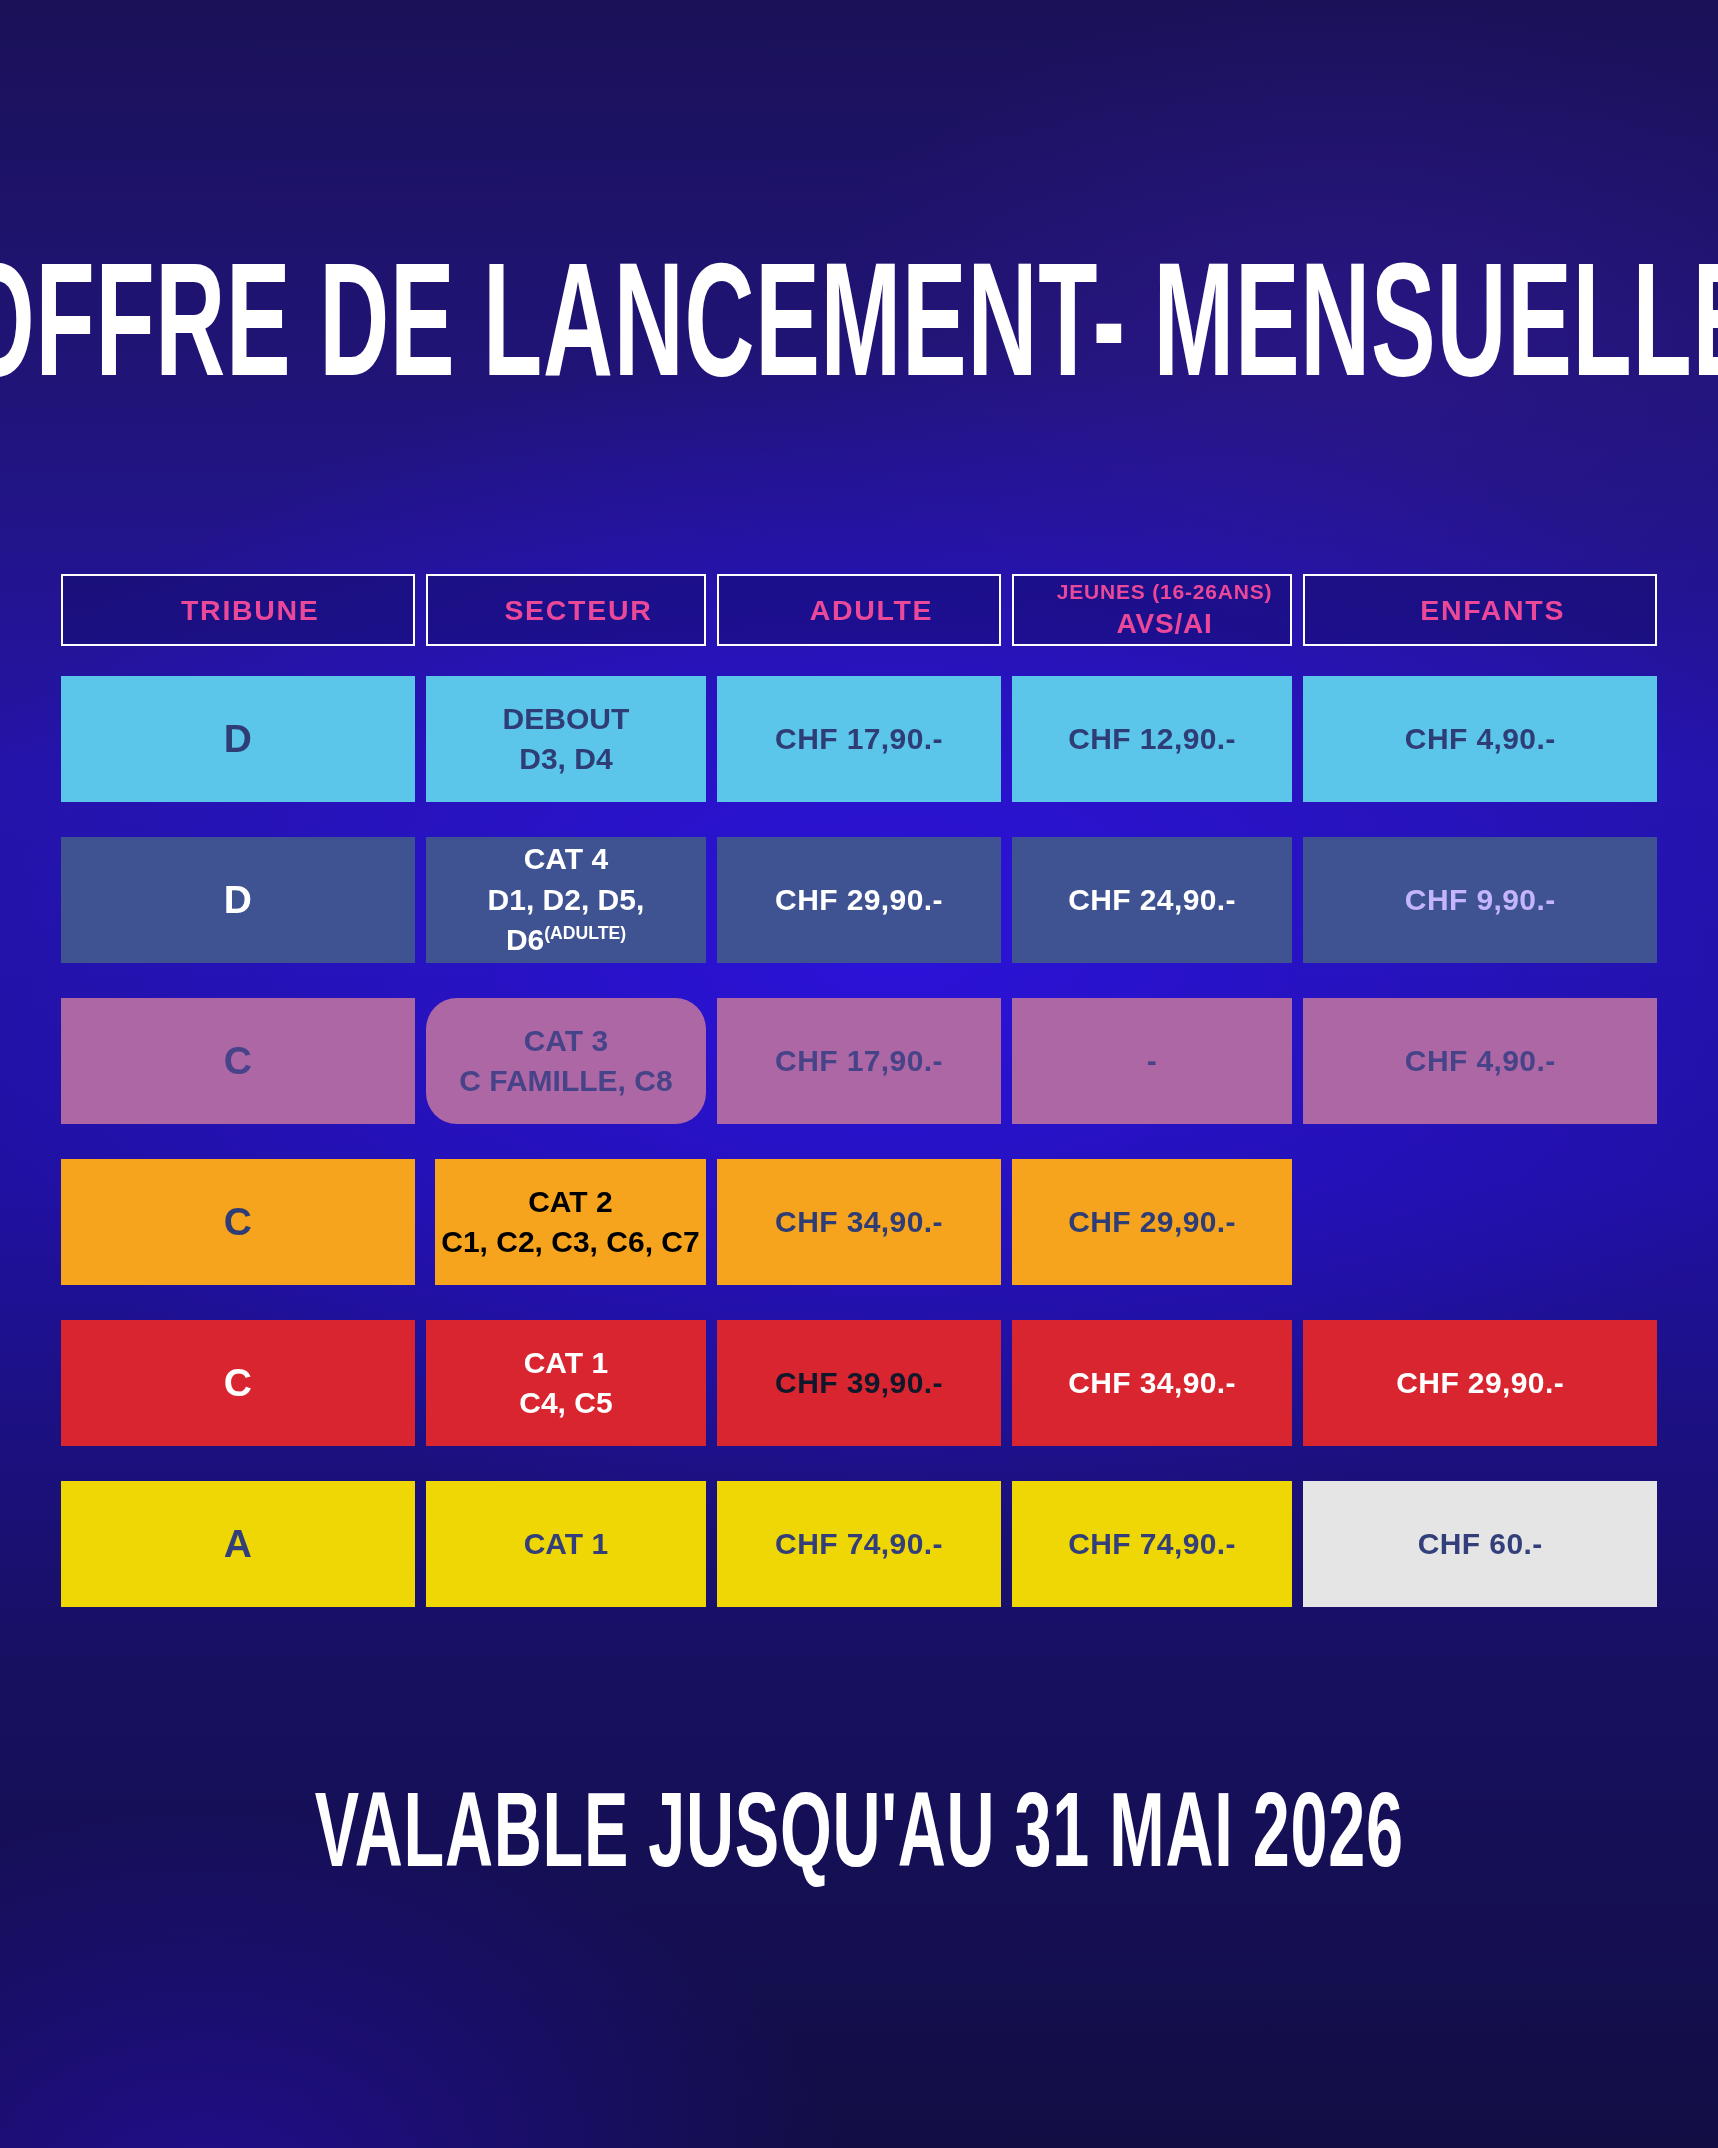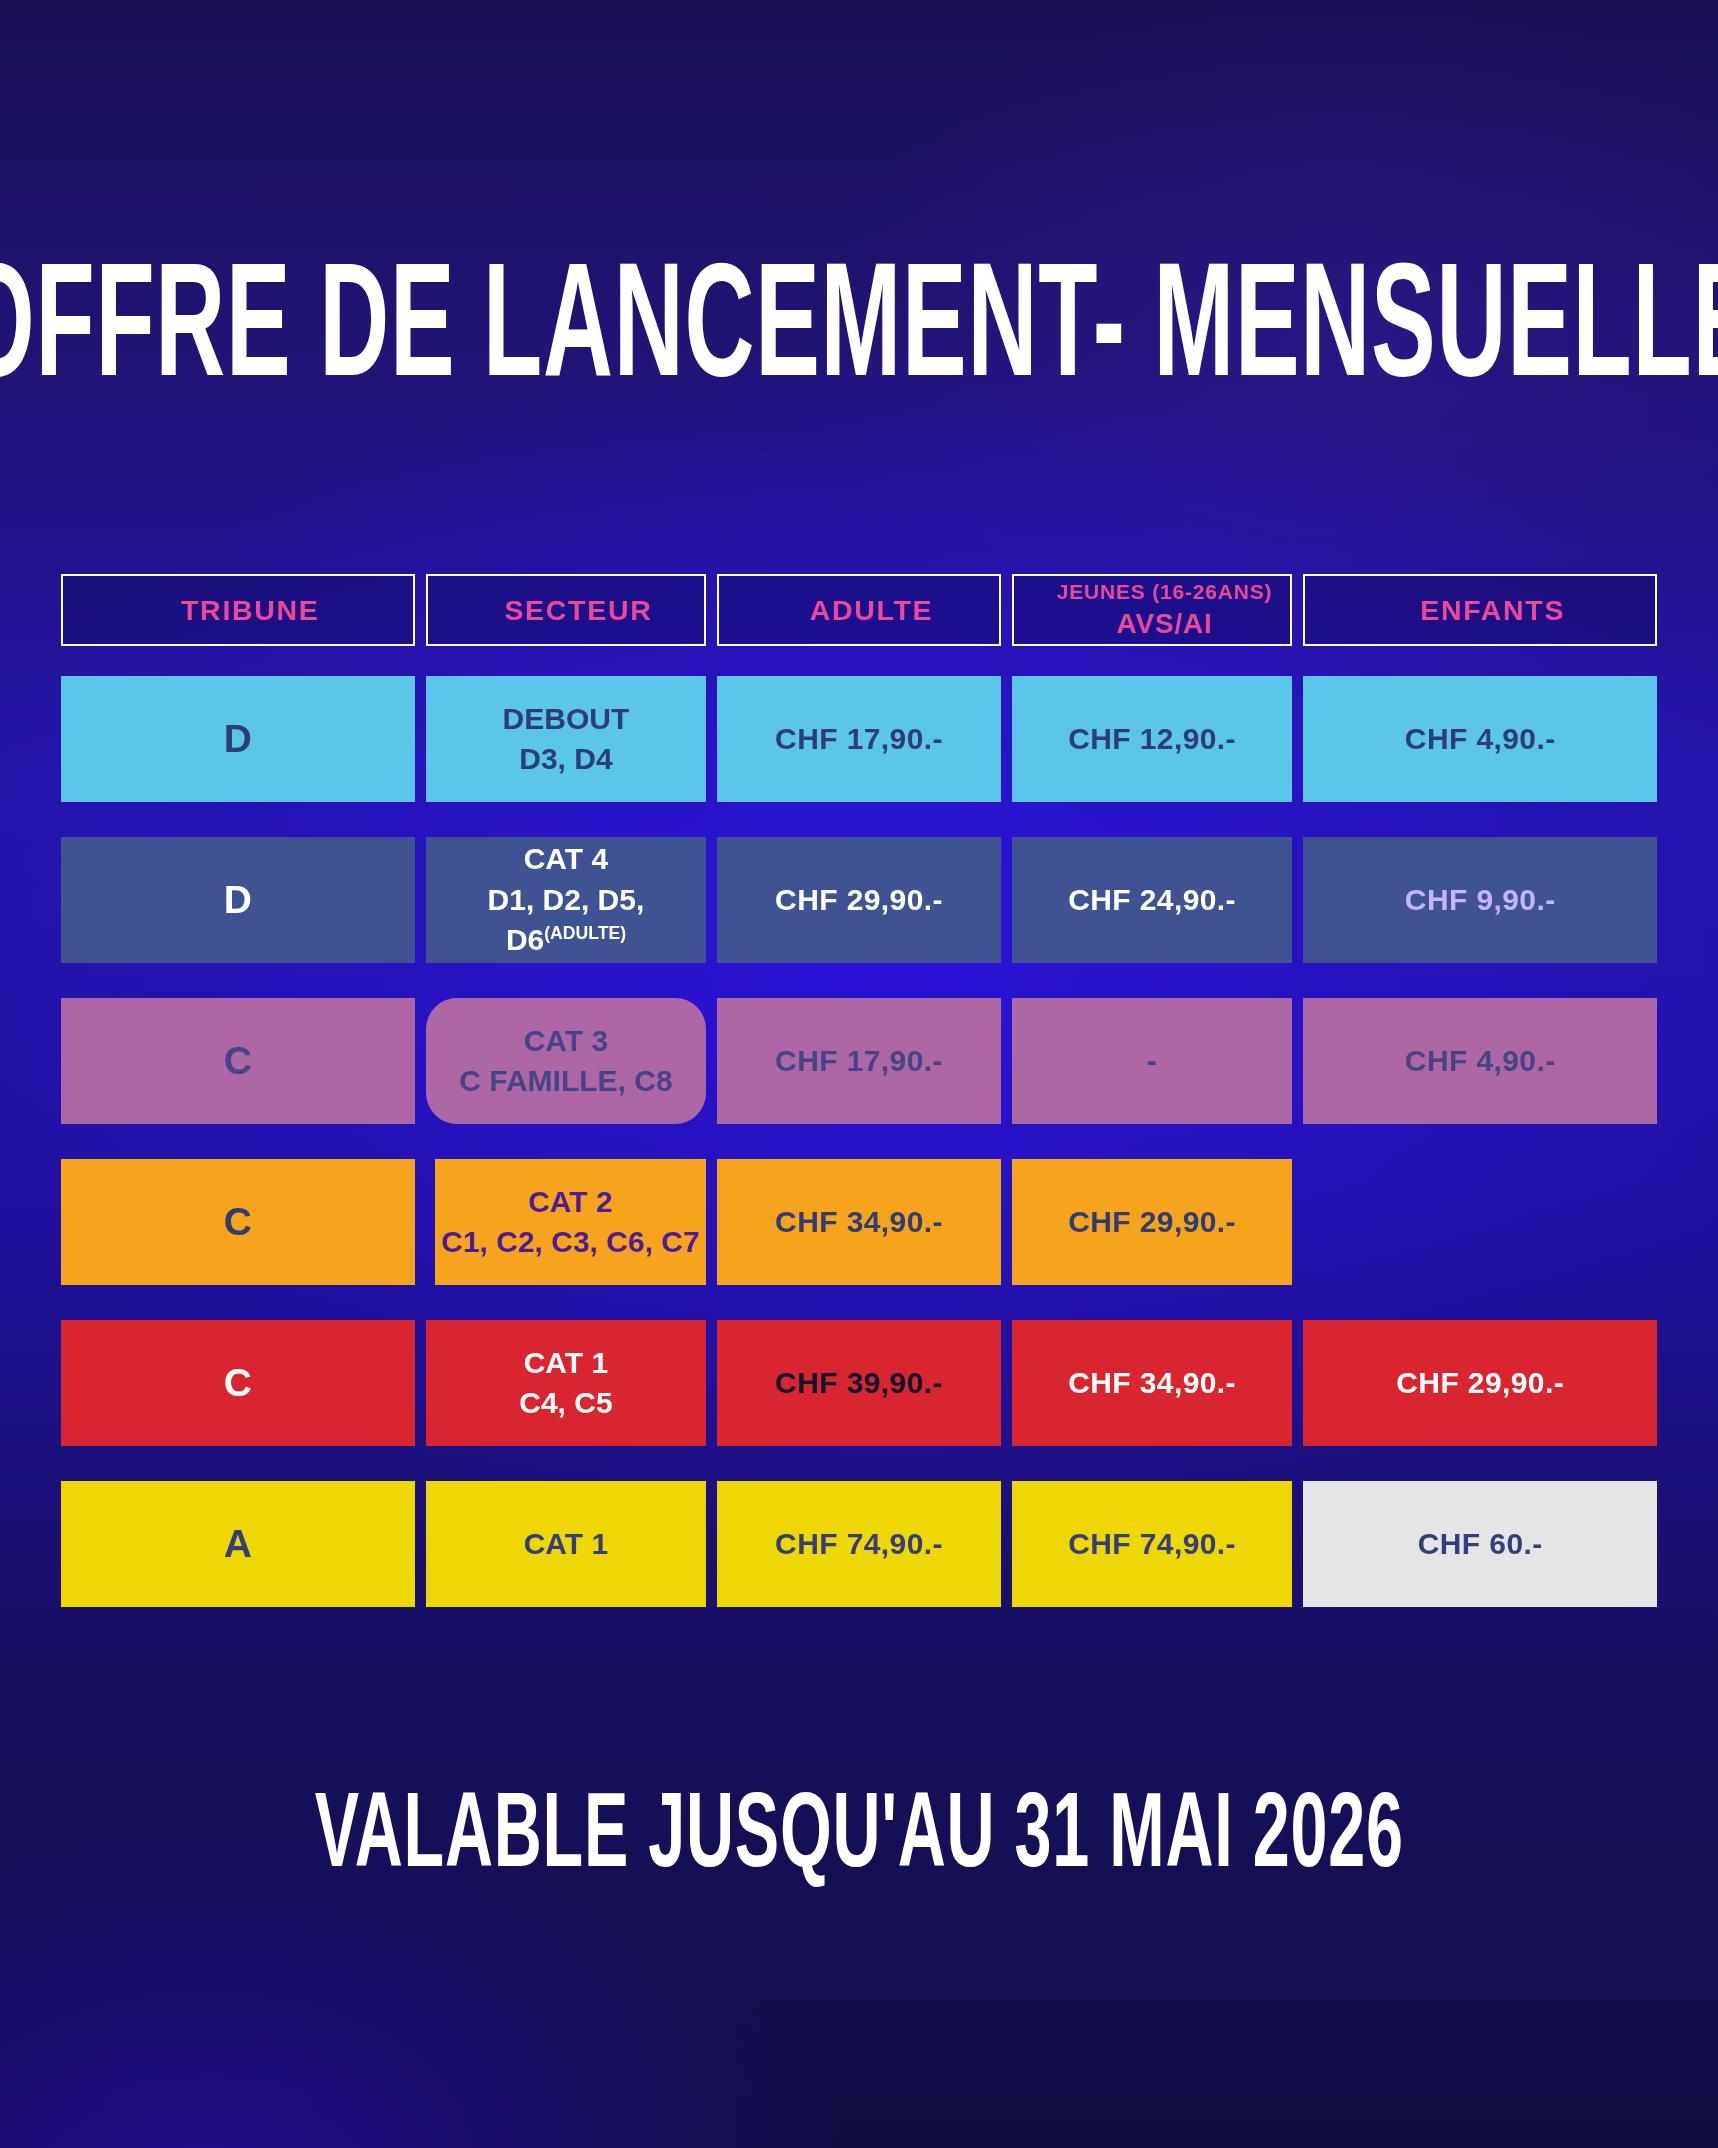--- a/index.html
+++ b/index.html
@@ -149,21 +149,21 @@
         <div>CAT 3</div>
         <div><span>C FAMILLE, C8</span><sup></sup></div>
       </div>
     <div class="cell price" style="background-color: rgb(173, 103, 165); color: rgb(71, 67, 136);">CHF 17,90.-</div>
     <div class="cell price" style="background-color: rgb(173, 103, 165); color: rgb(71, 67, 136);">-</div>
     <div class="cell price" style="background-color: rgb(173, 103, 165); color: rgb(71, 67, 136);">CHF 4,90.-</div>
   </div>
 
   <div class="trow data">
     <div class="cell tribune" style="background-color: rgb(246, 164, 30); color: rgb(47, 61, 118);">C</div>
-    <div class="cell secteur" style="background-color: rgb(246, 164, 30); color: #4c1d95; margin-left: 9px;">
+    <div class="cell secteur" style="background-color: rgb(246, 164, 30); color: #000000; margin-left: 9px;">
         <div>CAT 2</div>
         <div><span>C1, C2, C3, C6, C7</span><sup></sup></div>
       </div>
     <div class="cell price" style="background-color: rgb(246, 164, 30); color: rgb(47, 61, 118);">CHF 34,90.-</div>
     <div class="cell price" style="background-color: rgb(246, 164, 30); color: rgb(47, 61, 118);">CHF 29,90.-</div>
   </div>
 
   <div class="trow data">
     <div class="cell tribune" style="background-color: rgb(217, 37, 47); color: rgb(255, 255, 255);">C</div>
     <div class="cell secteur" style="background-color: rgb(217, 37, 47); color: rgb(255, 255, 255);">

